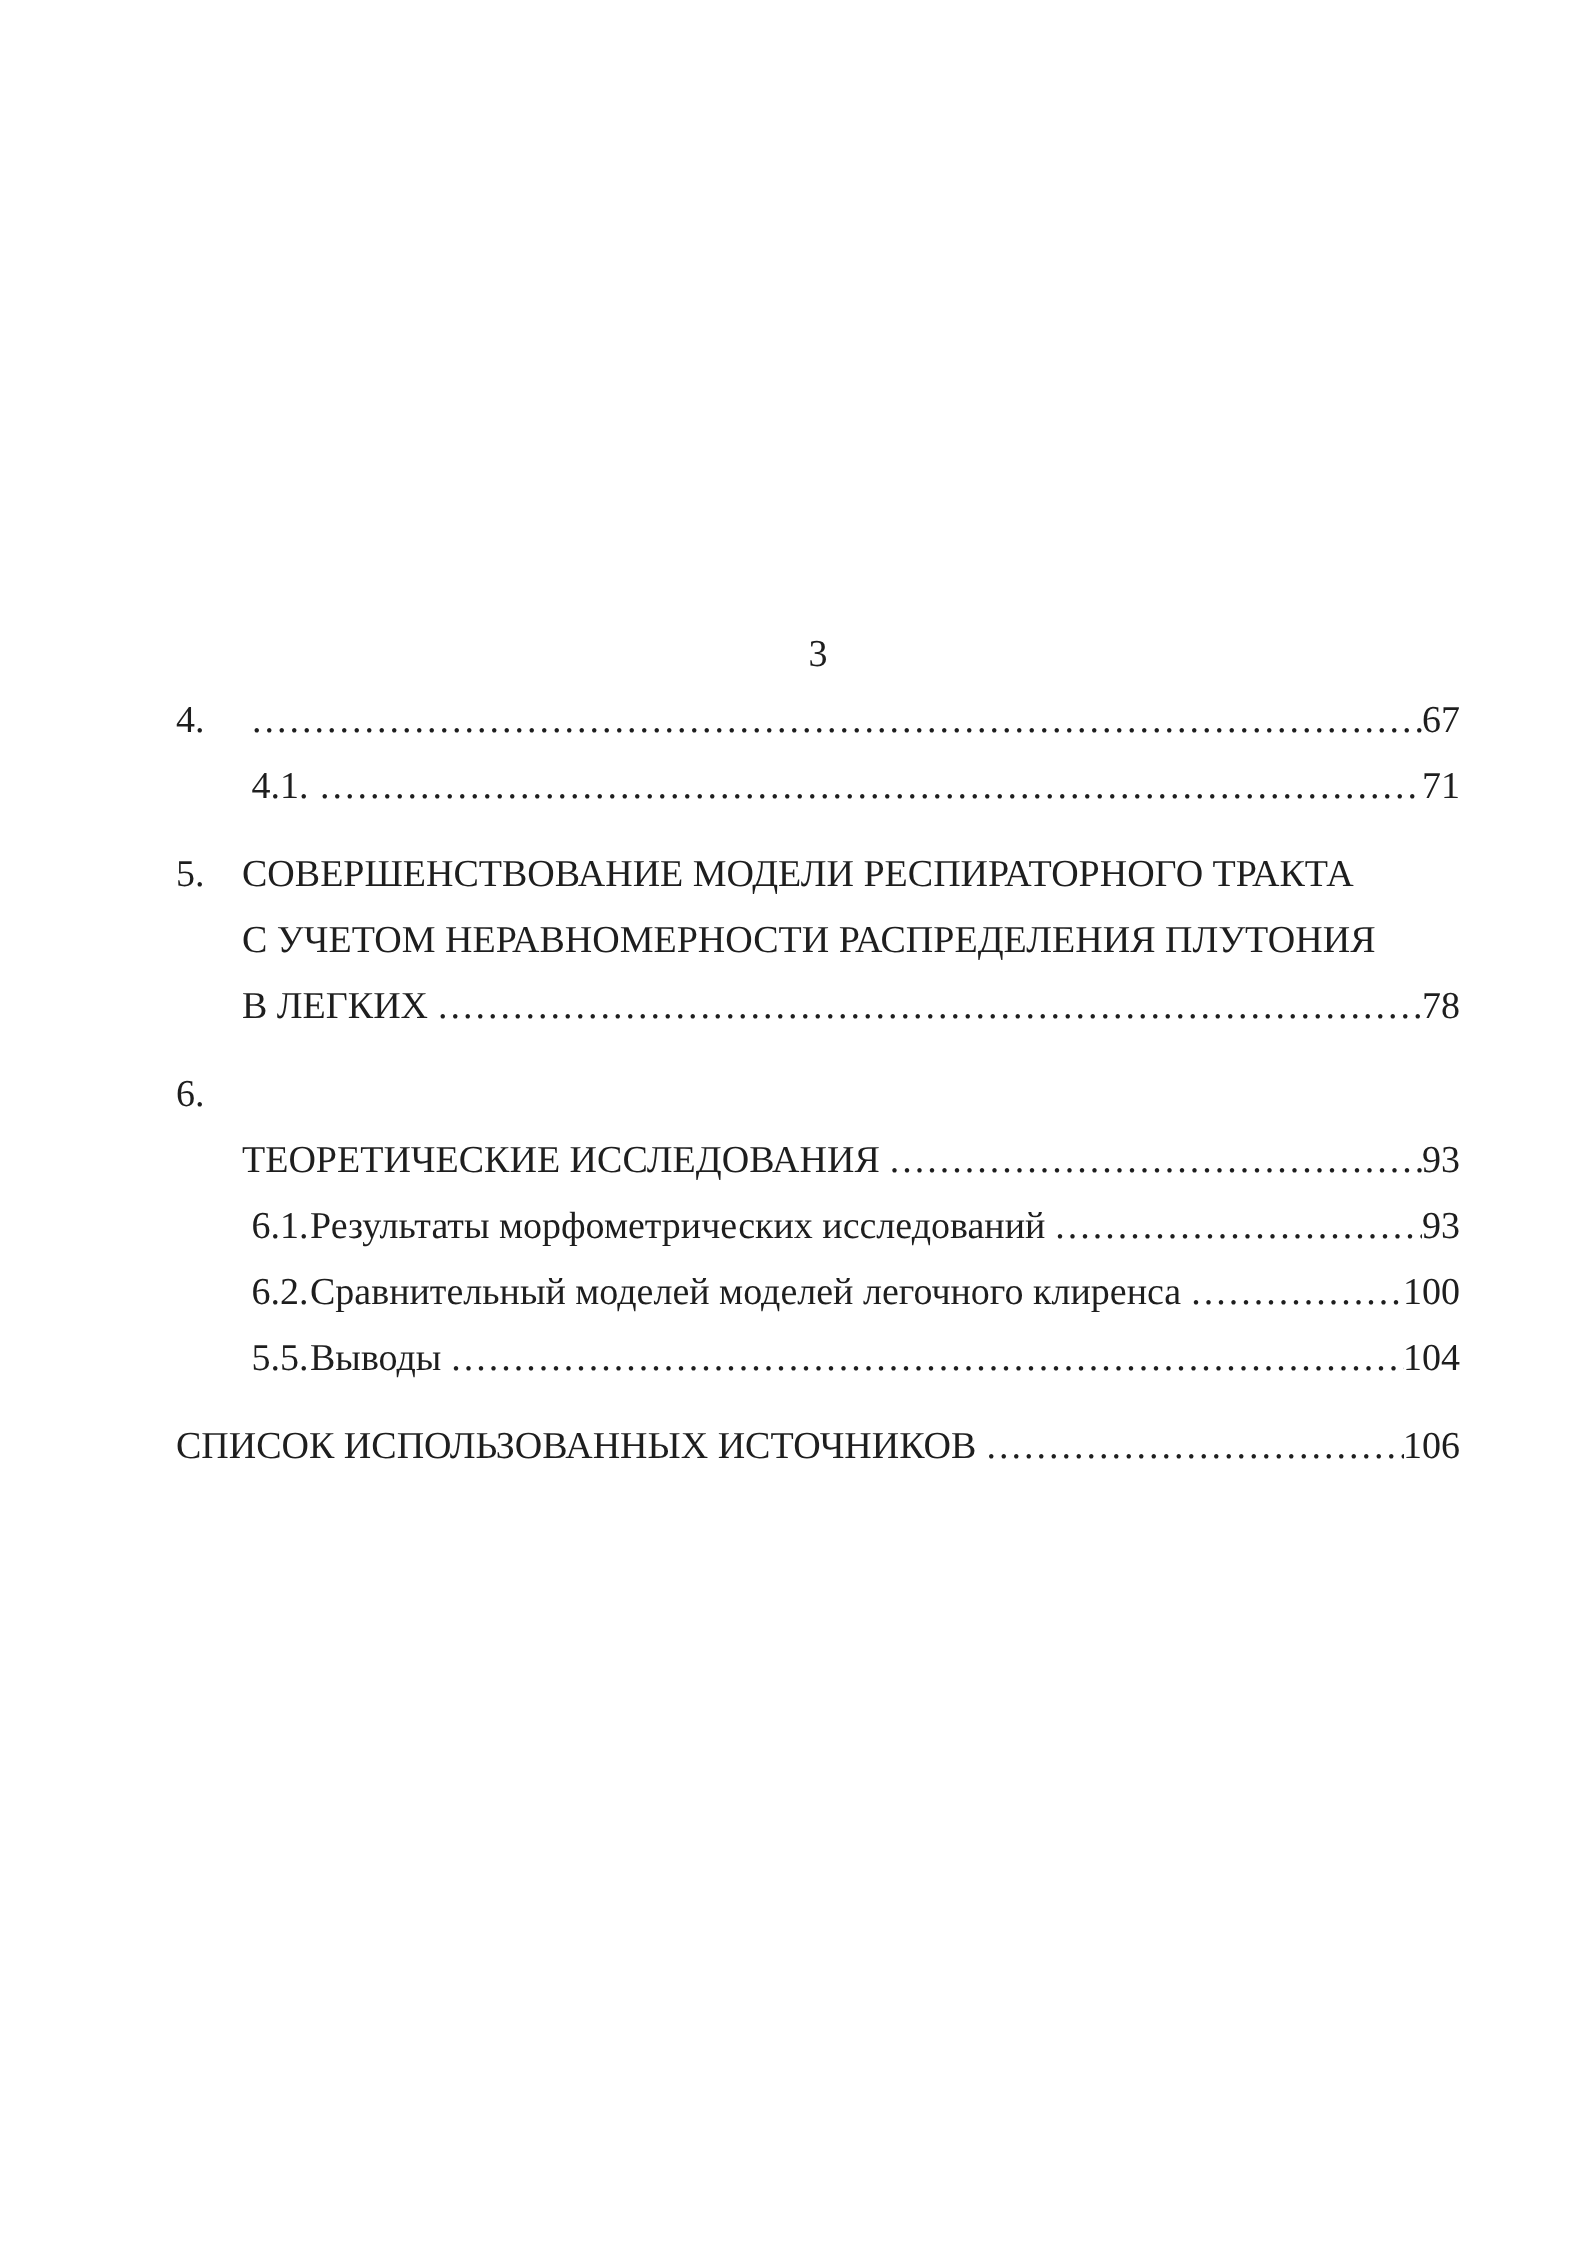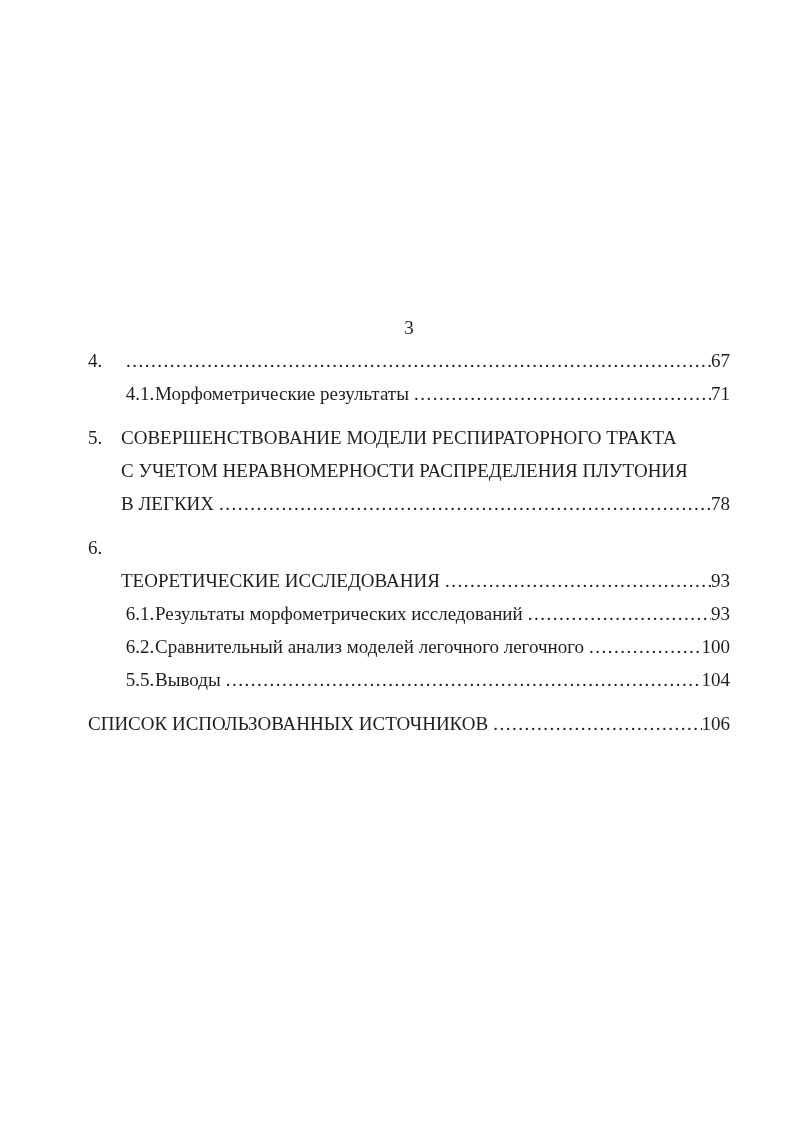--- a/index.html
+++ b/index.html
@@ -61,21 +61,20 @@
     <div class="folio">3</div>
 
     <div class="row">
       <span class="num">4.</span>
       <span class="leader">........................................................................................................................................................................................................</span>
       <span class="pg">67</span>
     </div>
 
     <div class="row sub">
       <span class="num">4.1.</span>
-      <span class="title">Морфометрические результаты</span>
       <span class="leader">........................................................................................................................................................................................................</span>
       <span class="pg">71</span>
     </div>
 
     <div class="row gap">
       <span class="num">5.</span>
       <span class="title">СОВЕРШЕНСТВОВАНИЕ МОДЕЛИ РЕСПИРАТОРНОГО ТРАКТА</span>
     </div>
 
     <div class="row cont">
@@ -100,21 +99,21 @@
 
     <div class="row sub">
       <span class="num">6.1.</span>
       <span class="title">Результаты морфометрических исследований</span>
       <span class="leader">........................................................................................................................................................................................................</span>
       <span class="pg">93</span>
     </div>
 
     <div class="row sub">
       <span class="num">6.2.</span>
-      <span class="title">Сравнительный анализ моделей легочного легочного</span>
+      <span class="title">Сравнительный моделей моделей легочного клиренса</span>
       <span class="leader">........................................................................................................................................................................................................</span>
       <span class="pg">100</span>
     </div>
 
     <div class="row sub">
       <span class="num">5.5.</span>
       <span class="title">Выводы</span>
       <span class="leader">........................................................................................................................................................................................................</span>
       <span class="pg">104</span>
     </div>

